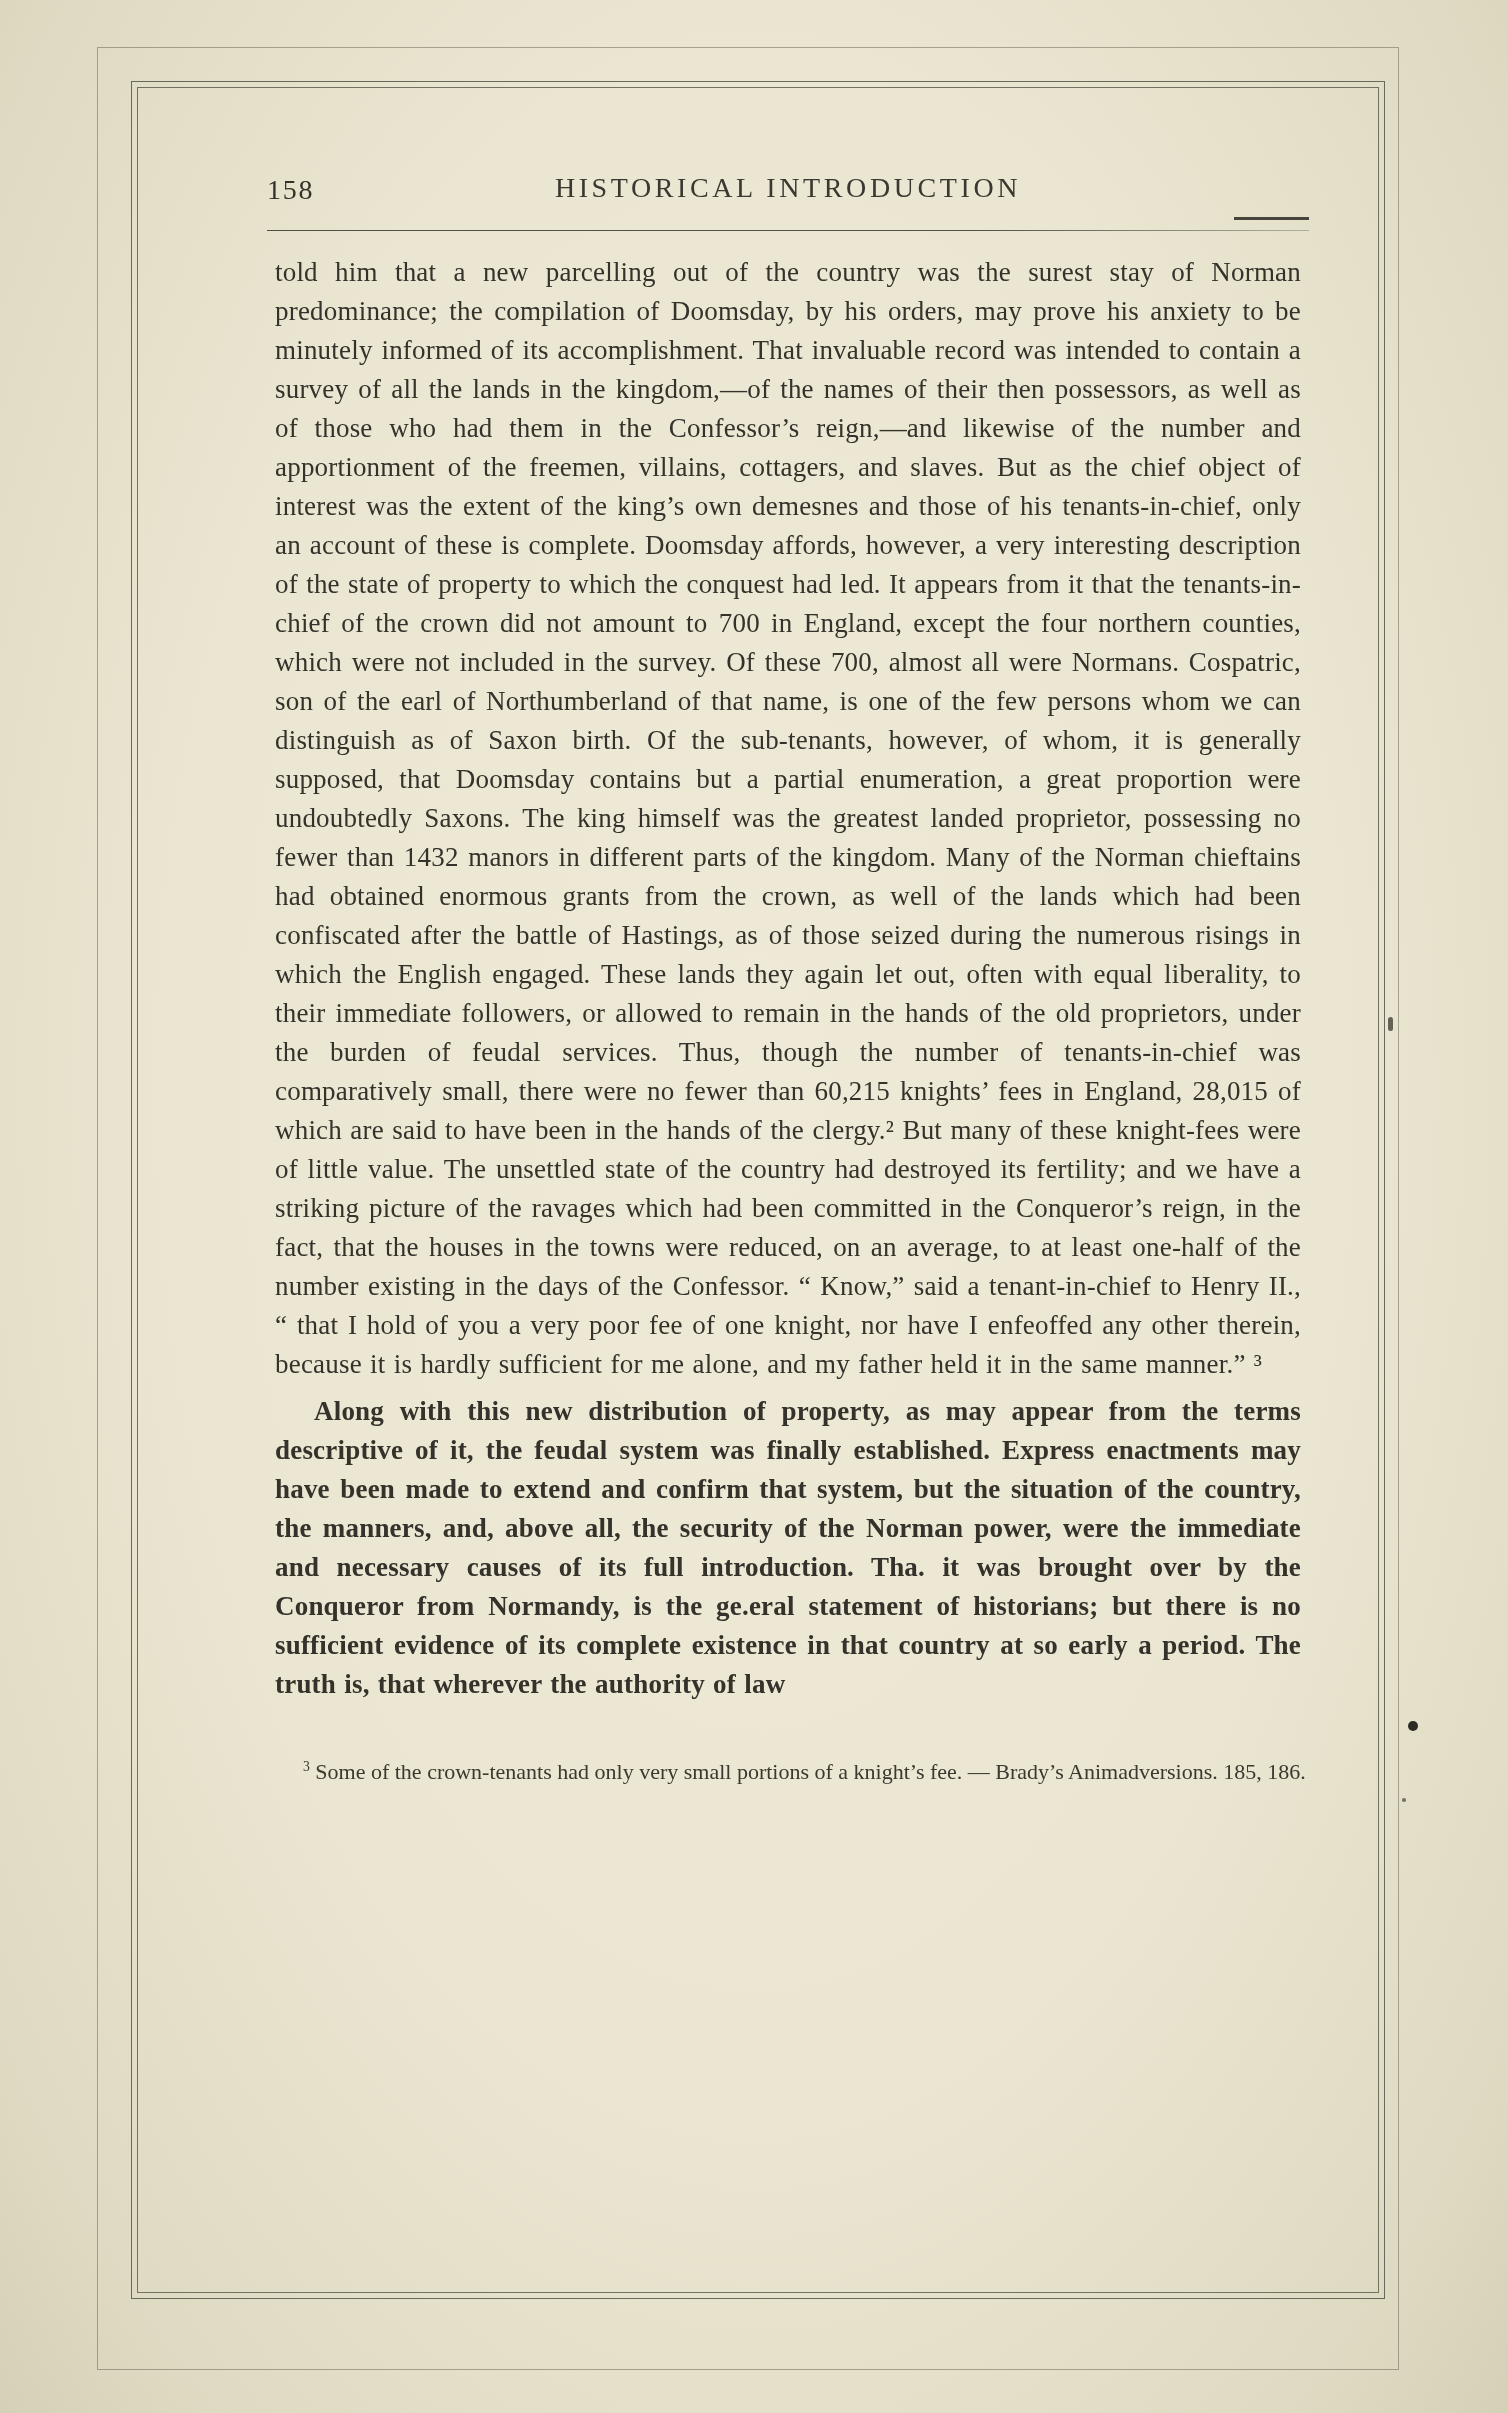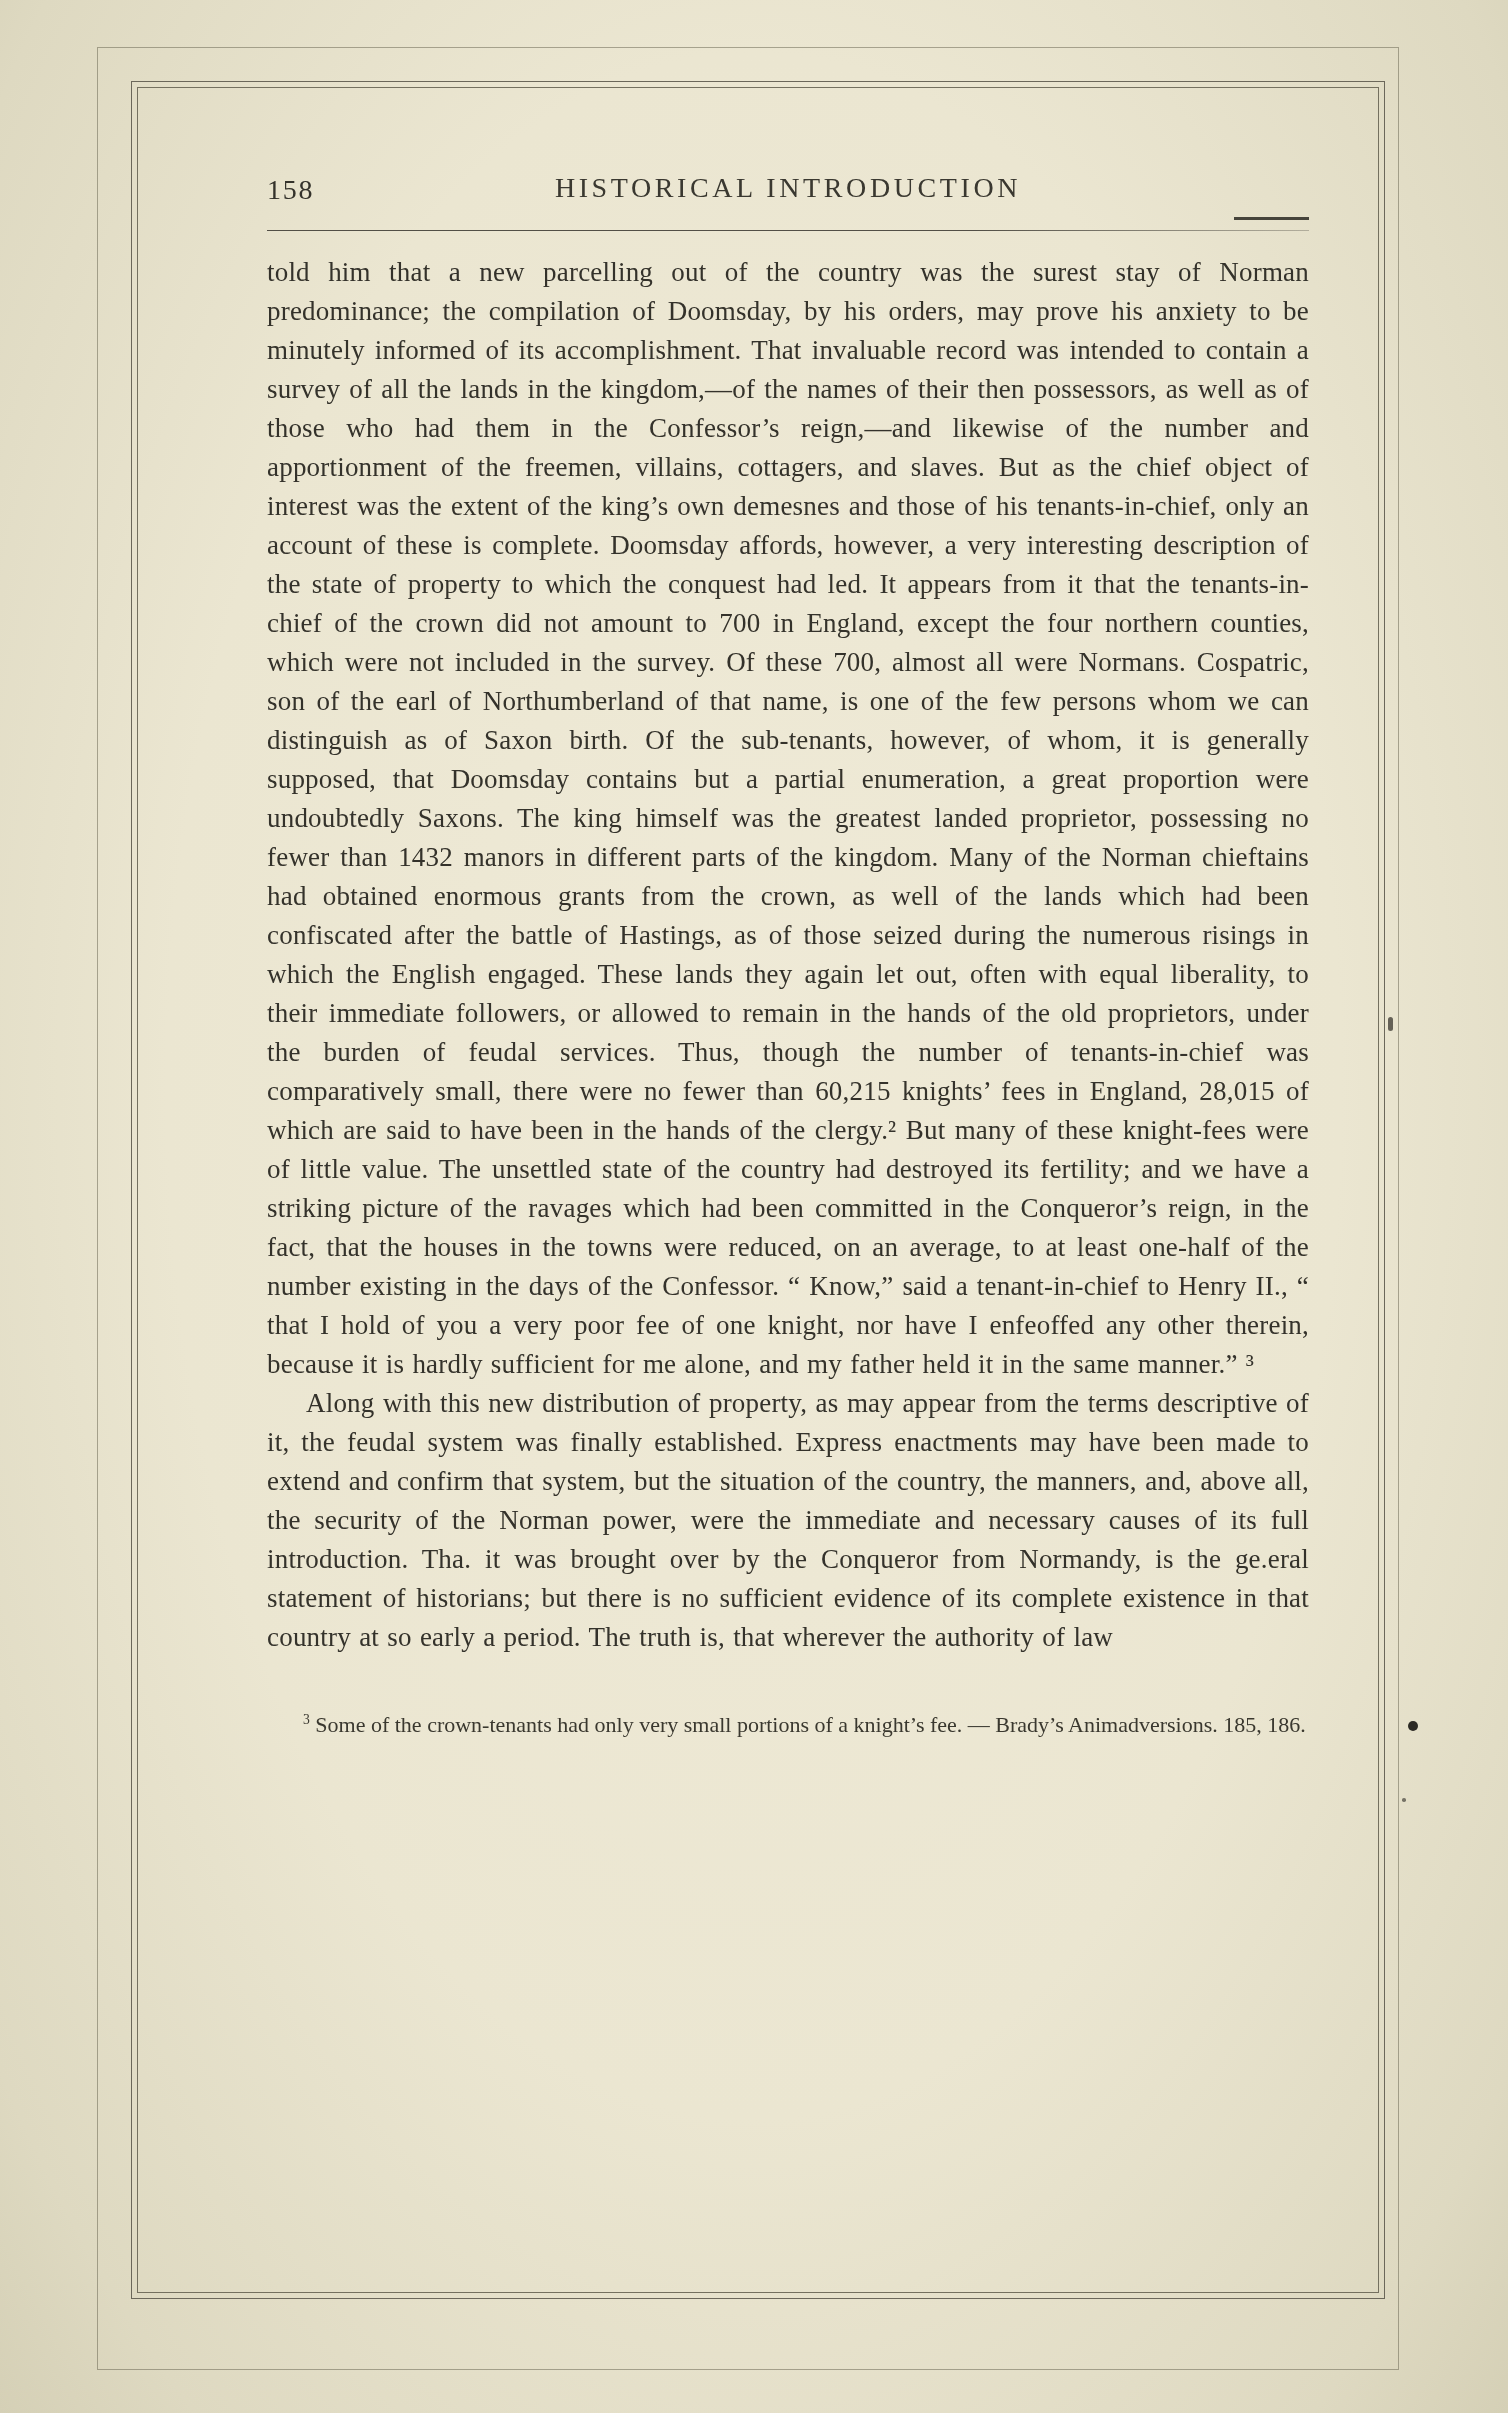--- a/index.html
+++ b/index.html
@@ -86,24 +86,25 @@
   }
   .body-text {
     margin-top: 16px;
     font-size: 27px;
     line-height: 39px;
     text-align: justify;
     letter-spacing: 0.2px;
     word-spacing: 1.3px;
   }
   .para {
-    margin: 0;
+    margin: 8px;
   }
   .para.indent {
     text-indent: 39px;
+    font-weight: bold;
   }
   .footnotes {
     margin-top: 54px;
     color: #3a382f;
   }
   .footnote {
     font-size: 22px;
     line-height: 28px;
     text-align: justify;
     text-indent: 36px;

